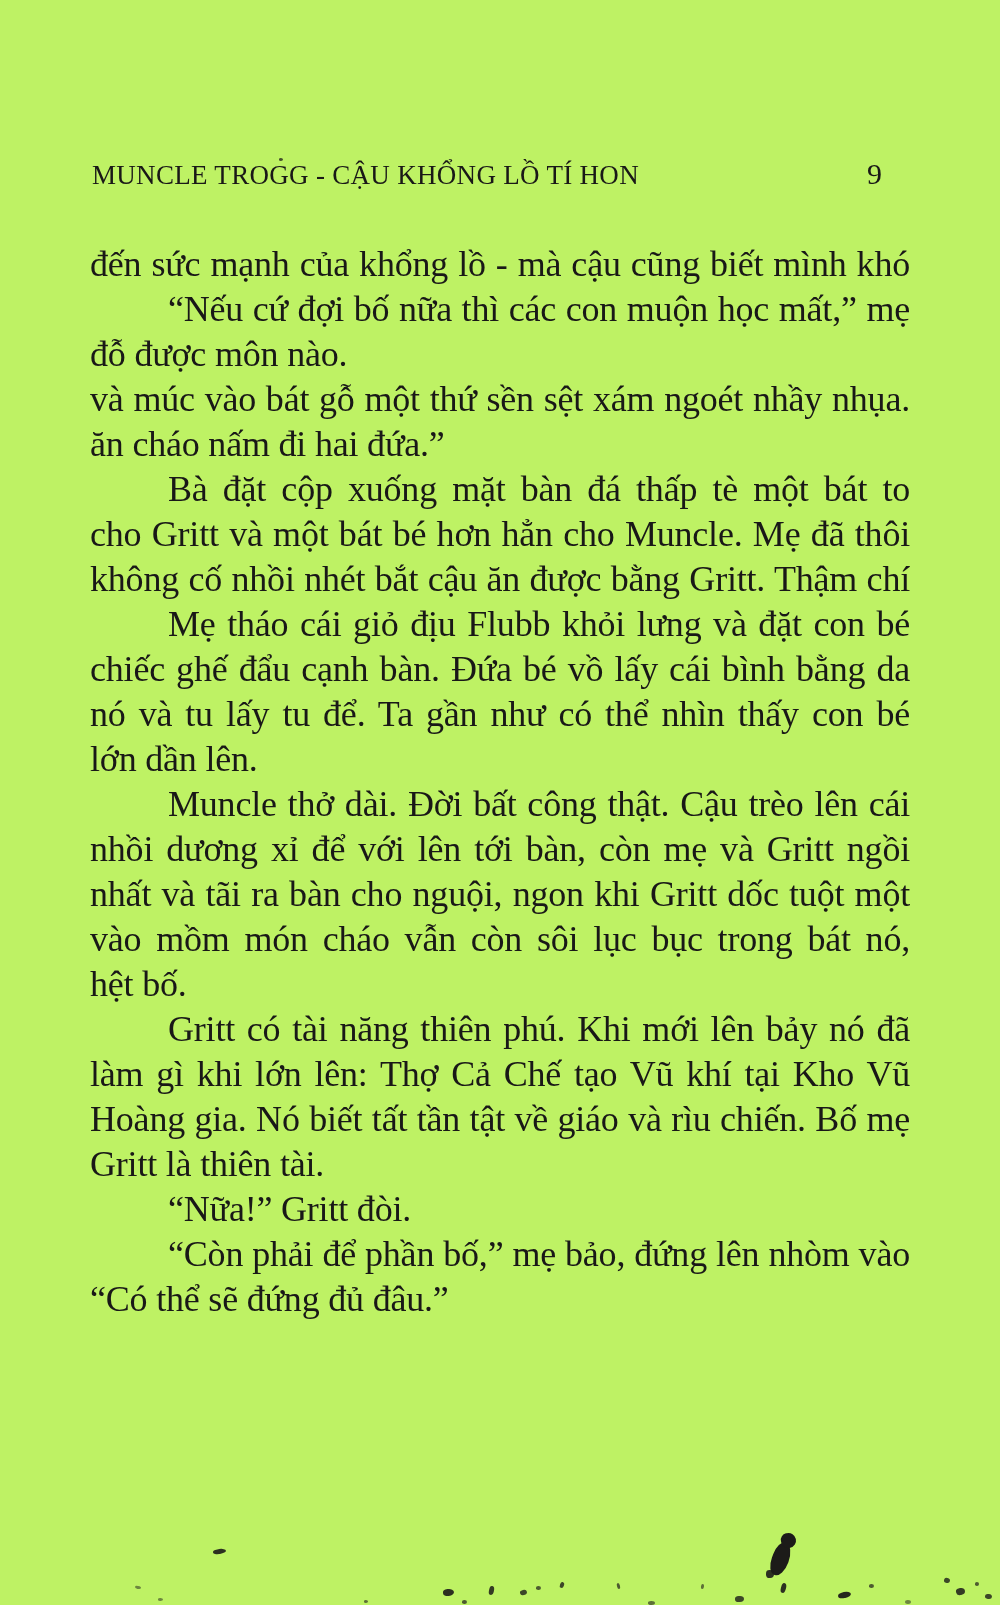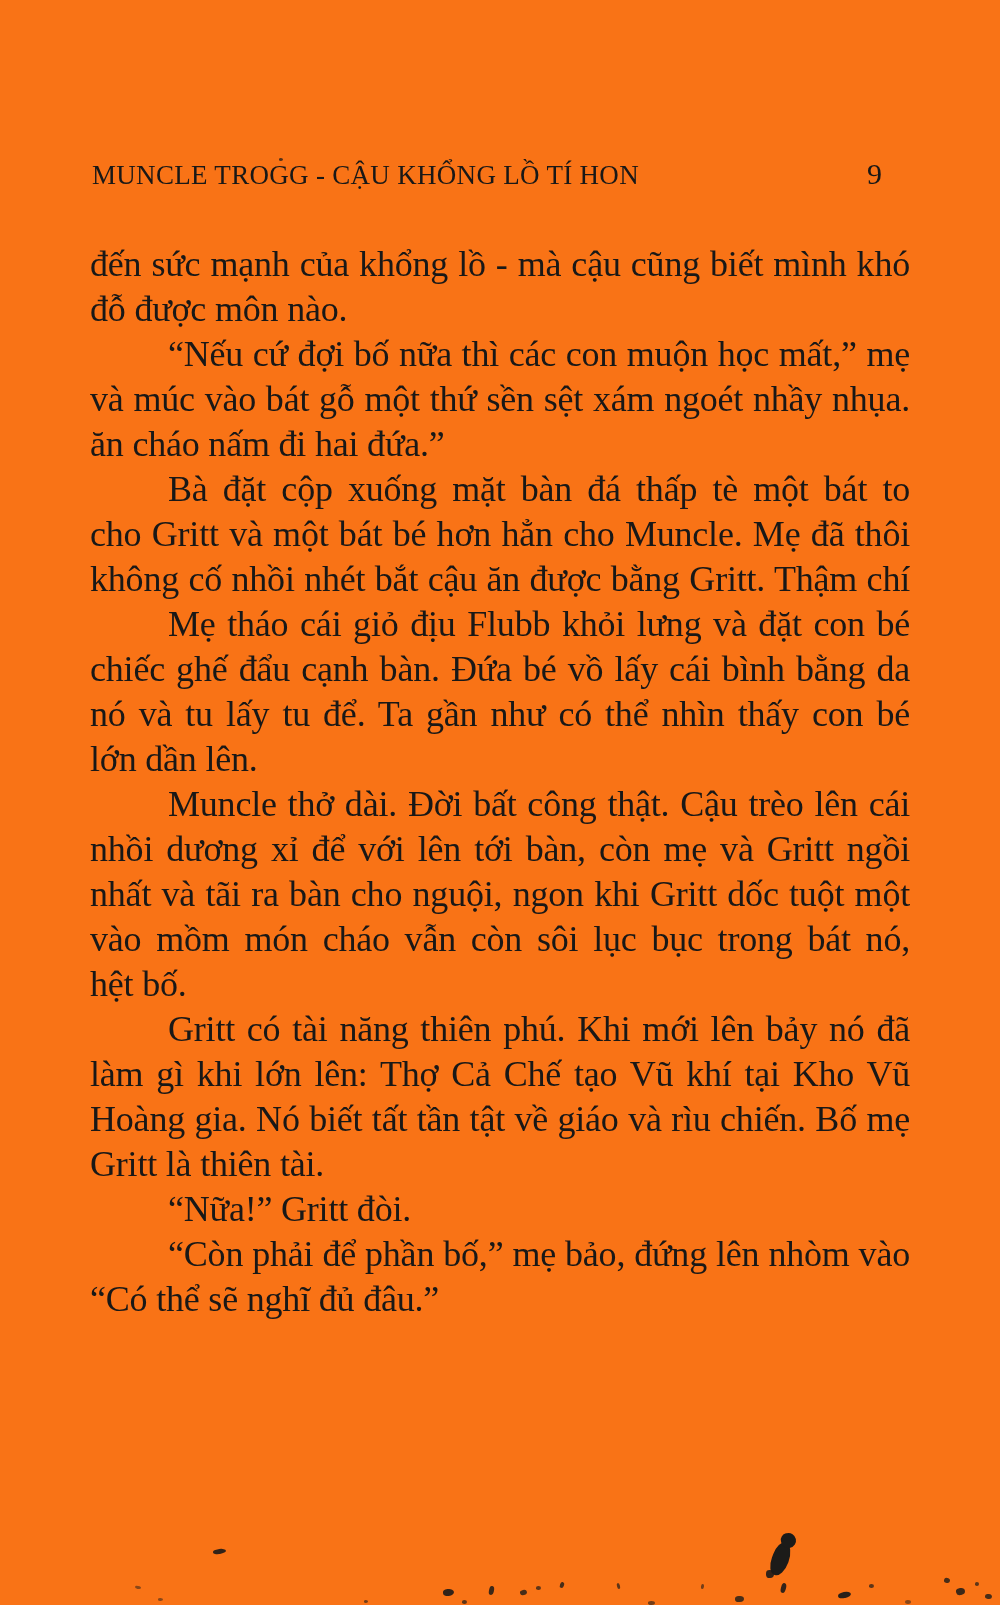--- a/index.html
+++ b/index.html
@@ -9,21 +9,21 @@
   body {
     width: 1000px;
     height: 1605px;
     position: relative;
     overflow: hidden;
     font-family: "Liberation Serif", "DejaVu Serif", serif;
   }
   .page {
     position: absolute;
     inset: 0;
-    background: #f97316;
+    background: #bef264;
     color: #191817;
   }
   .running-head {
     position: absolute;
     top: 157px;
     left: 92px;
     width: 790px;
     display: flex;
     justify-content: space-between;
     align-items: baseline;
@@ -76,43 +76,43 @@
 
 <div class="page">
 
   <div class="running-head">
     <span class="head-title">MUNCLE TROGG - CẬU KHỔNG LỒ TÍ HON</span>
     <span class="head-pagenum">9</span>
   </div>
 
   <div class="body-text" id="body-text">
       <div class="line">đến sức mạnh của khổng lồ - mà cậu cũng biết mình khó mà</div>
+      <div class="line indent">“Nếu cứ đợi bố nữa thì các con muộn học mất,” mẹ nói</div>
       <div class="line no-just">đỗ được môn nào.</div>
-      <div class="line indent">“Nếu cứ đợi bố nữa thì các con muộn học mất,” mẹ nói</div>
       <div class="line">và múc vào bát gỗ một thứ sền sệt xám ngoét nhầy nhụa. “Ra</div>
       <div class="line no-just">ăn cháo nấm đi hai đứa.”</div>
       <div class="line indent">Bà đặt cộp xuống mặt bàn đá thấp tè một bát to tướng</div>
       <div class="line">cho Gritt và một bát bé hơn hẳn cho Muncle. Mẹ đã thôi</div>
       <div class="line">không cố nhồi nhét bắt cậu ăn được bằng Gritt. Thậm chí dạ</div>
       <div class="line indent">Mẹ tháo cái giỏ địu Flubb khỏi lưng và đặt con bé lên</div>
       <div class="line">chiếc ghế đẩu cạnh bàn. Đứa bé vồ lấy cái bình bằng da của</div>
       <div class="line">nó và tu lấy tu để. Ta gần như có thể nhìn thấy con bé đang</div>
       <div class="line no-just">lớn dần lên.</div>
       <div class="line indent">Muncle thở dài. Đời bất công thật. Cậu trèo lên cái nệm</div>
       <div class="line">nhồi dương xỉ để với lên tới bàn, còn mẹ và Gritt ngồi xuống</div>
       <div class="line">nhất và tãi ra bàn cho nguội, ngon khi Gritt dốc tuột một hơi</div>
       <div class="line">vào mồm món cháo vẫn còn sôi lục bục trong bát nó, giống</div>
       <div class="line no-just">hệt bố.</div>
       <div class="line indent">Gritt có tài năng thiên phú. Khi mới lên bảy nó đã đứng</div>
       <div class="line">làm gì khi lớn lên: Thợ Cả Chế tạo Vũ khí tại Kho Vũ khí</div>
       <div class="line">Hoàng gia. Nó biết tất tần tật về giáo và rìu chiến. Bố mẹ nghĩ</div>
       <div class="line no-just">Gritt là thiên tài.</div>
       <div class="line indent no-just">“Nữa!” Gritt đòi.</div>
       <div class="line indent">“Còn phải để phần bố,” mẹ bảo, đứng lên nhòm vào vạc.</div>
-      <div class="line no-just">“Có thể sẽ nghĩ đủ đâu.”</div>
+      <div class="line no-just">“Có thể sẽ đứng đủ đâu.”</div>
     </div>
 
   <div class="artifacts" id="artifacts">
       <div class="speck" style="left: 279px; top: 158px; width: 4px; height: 3px; opacity: 0.75; transform: rotate(0deg);"></div>
       <div class="speck" style="left: 213px; top: 1549px; width: 13px; height: 5px; opacity: 0.9; transform: rotate(-8deg);"></div>
       <div class="speck" style="left: 135px; top: 1586px; width: 6px; height: 3px; opacity: 0.5; transform: rotate(10deg);"></div>
       <div class="speck" style="left: 158px; top: 1598px; width: 5px; height: 3px; opacity: 0.5; transform: rotate(0deg);"></div>
       <div class="speck" style="left: 364px; top: 1600px; width: 4px; height: 3px; opacity: 0.6; transform: rotate(0deg);"></div>
       <div class="speck" style="left: 443px; top: 1589px; width: 11px; height: 7px; opacity: 0.9; transform: rotate(-6deg);"></div>
       <div class="speck" style="left: 462px; top: 1600px; width: 5px; height: 4px; opacity: 0.7; transform: rotate(0deg);"></div>

